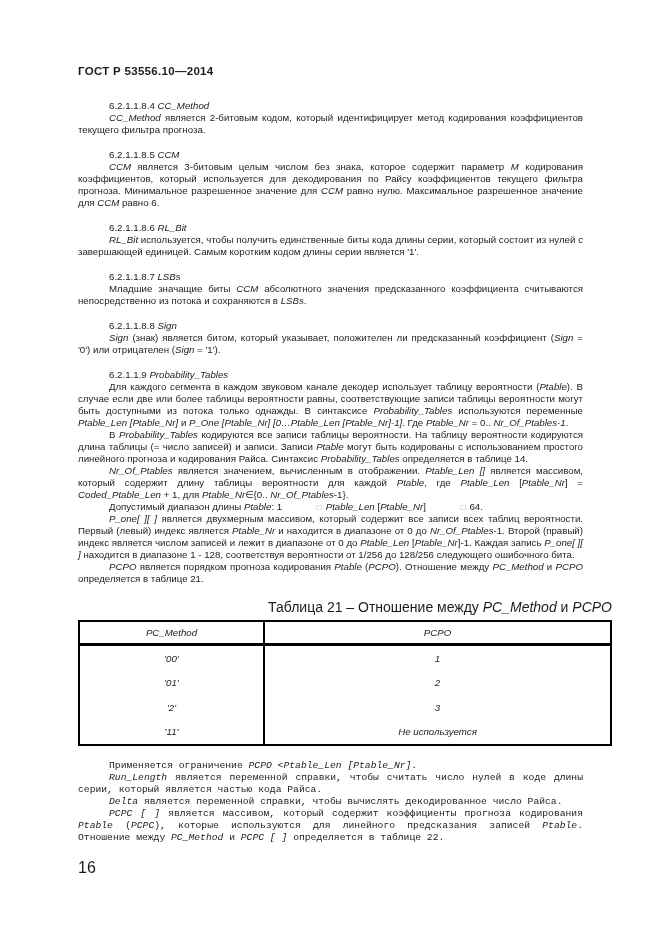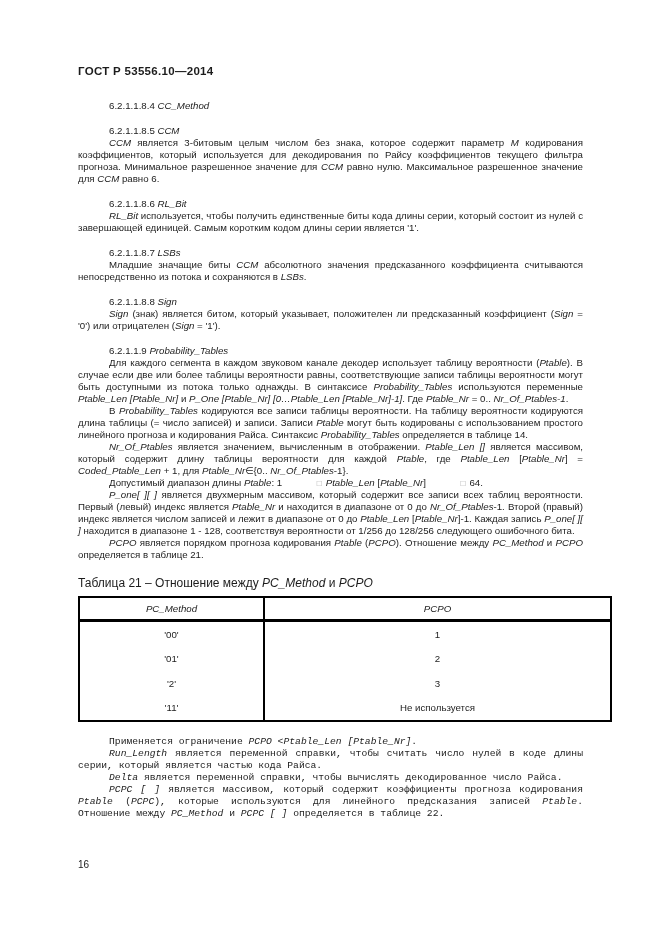--- a/index.html
+++ b/index.html
@@ -30,58 +30,59 @@
   .para i { font-style:italic; }
   .mg {
     display:inline-block;
     color:#a8a8a8;
     font-size:8.5px;
     line-height:8px;
     padding:0 1px;
   }
   .table-block { margin-top:16px; width:534px; }
   .caption {
-    font-size:12px; line-height:12px;
-    margin:0 0 7px 0; text-indent:0; text-align:left;
+    font-size:14px; line-height:12px;
+    margin:0 0 7px 0; text-indent:0; text-align:right;
   }
   table.t21 {
     border-collapse:collapse;
     width:534px;
     table-layout:fixed;
     border:2px solid #000;
   }
   table.t21 th, table.t21 td {
     text-align:center; vertical-align:middle;
-    font-size:9.7px; padding:0;
+    font-size:9.7px; padding:0;font-style:italic;
   }
   table.t21 th {
     font-weight:normal; font-style:italic;
     height:21px;
     border-bottom:3px solid #000;
   }
   table.t21 th:first-child, table.t21 td:first-child {
     width:183px;
     border-right:2px solid #000;
   }
   table.t21 td { height:24.5px; }
   .after-table { margin-top:14px;font-family:Liberation Mono, monospace; }
   .page-number {
     position:absolute; left:78px; top:859px;
-    font-size:10px;
+    font-size:16px;
   }
 </style>
 </head>
 <body>
 
 <div class="doc-header">ГОСТ Р 53556.10—2014</div>
 
 <div class="content">
 
   <div>
       <p class="para heading">6.2.1.1.8.4 <i>CC_Method</i></p>
+      <p class="para"><i>CC_Method</i> является 2-битовым кодом, который идентифицирует метод кодирования коэффициентов текущего фильтра прогноза.</p>
       <p class="para heading">6.2.1.1.8.5 <i>ССМ</i></p>
       <p class="para"><i>ССМ</i> является 3-битовым целым числом без знака, которое содержит параметр <i>М</i> кодирования коэффициентов, который используется для декодирования по Райсу коэффициентов текущего фильтра прогноза. Минимальное разрешенное значение для <i>ССМ</i> равно нулю. Максимальное разрешенное значение для <i>ССМ</i>  равно 6.</p>
       <p class="para heading">6.2.1.1.8.6 <i>RL_Bit</i></p>
       <p class="para"><i>RL_Bit</i> используется, чтобы получить единственные биты кода длины серии, который состоит из нулей с завершающей единицей. Самым коротким кодом длины серии является '1'.</p>
       <p class="para heading">6.2.1.1.8.7 <i>LSBs</i></p>
       <p class="para">Младшие значащие биты <i>ССМ</i> абсолютного значения предсказанного коэффициента считываются непосредственно из потока и сохраняются в <i>LSBs</i>.</p>
       <p class="para heading">6.2.1.1.8.8 <i>Sign</i></p>
       <p class="para"><i>Sign</i> (знак) является битом, который указывает, положителен ли предсказанный коэффициент (<i>Sign</i> = '0') или отрицателен (<i>Sign</i> = '1').</p>
       <p class="para heading">6.2.1.1.9  <i>Probability_Tables</i></p>
       <p class="para">Для каждого сегмента в каждом звуковом канале декодер использует таблицу вероятности (<i>Ptable</i>). В случае если две или более таблицы вероятности равны, соответствующие записи таблицы вероятности могут быть доступными из потока только однажды. В синтаксисе <i>Probability_Tables</i> используются переменные <i>Ptable_Len [Ptable_Nr]</i> и <i>P_One [Ptable_Nr] [0…Ptable_Len [Ptable_Nr]-1]</i>. Где <i>Ptable_Nr</i> = 0.. <i>Nr_Of_Ptables-1</i>.</p>

